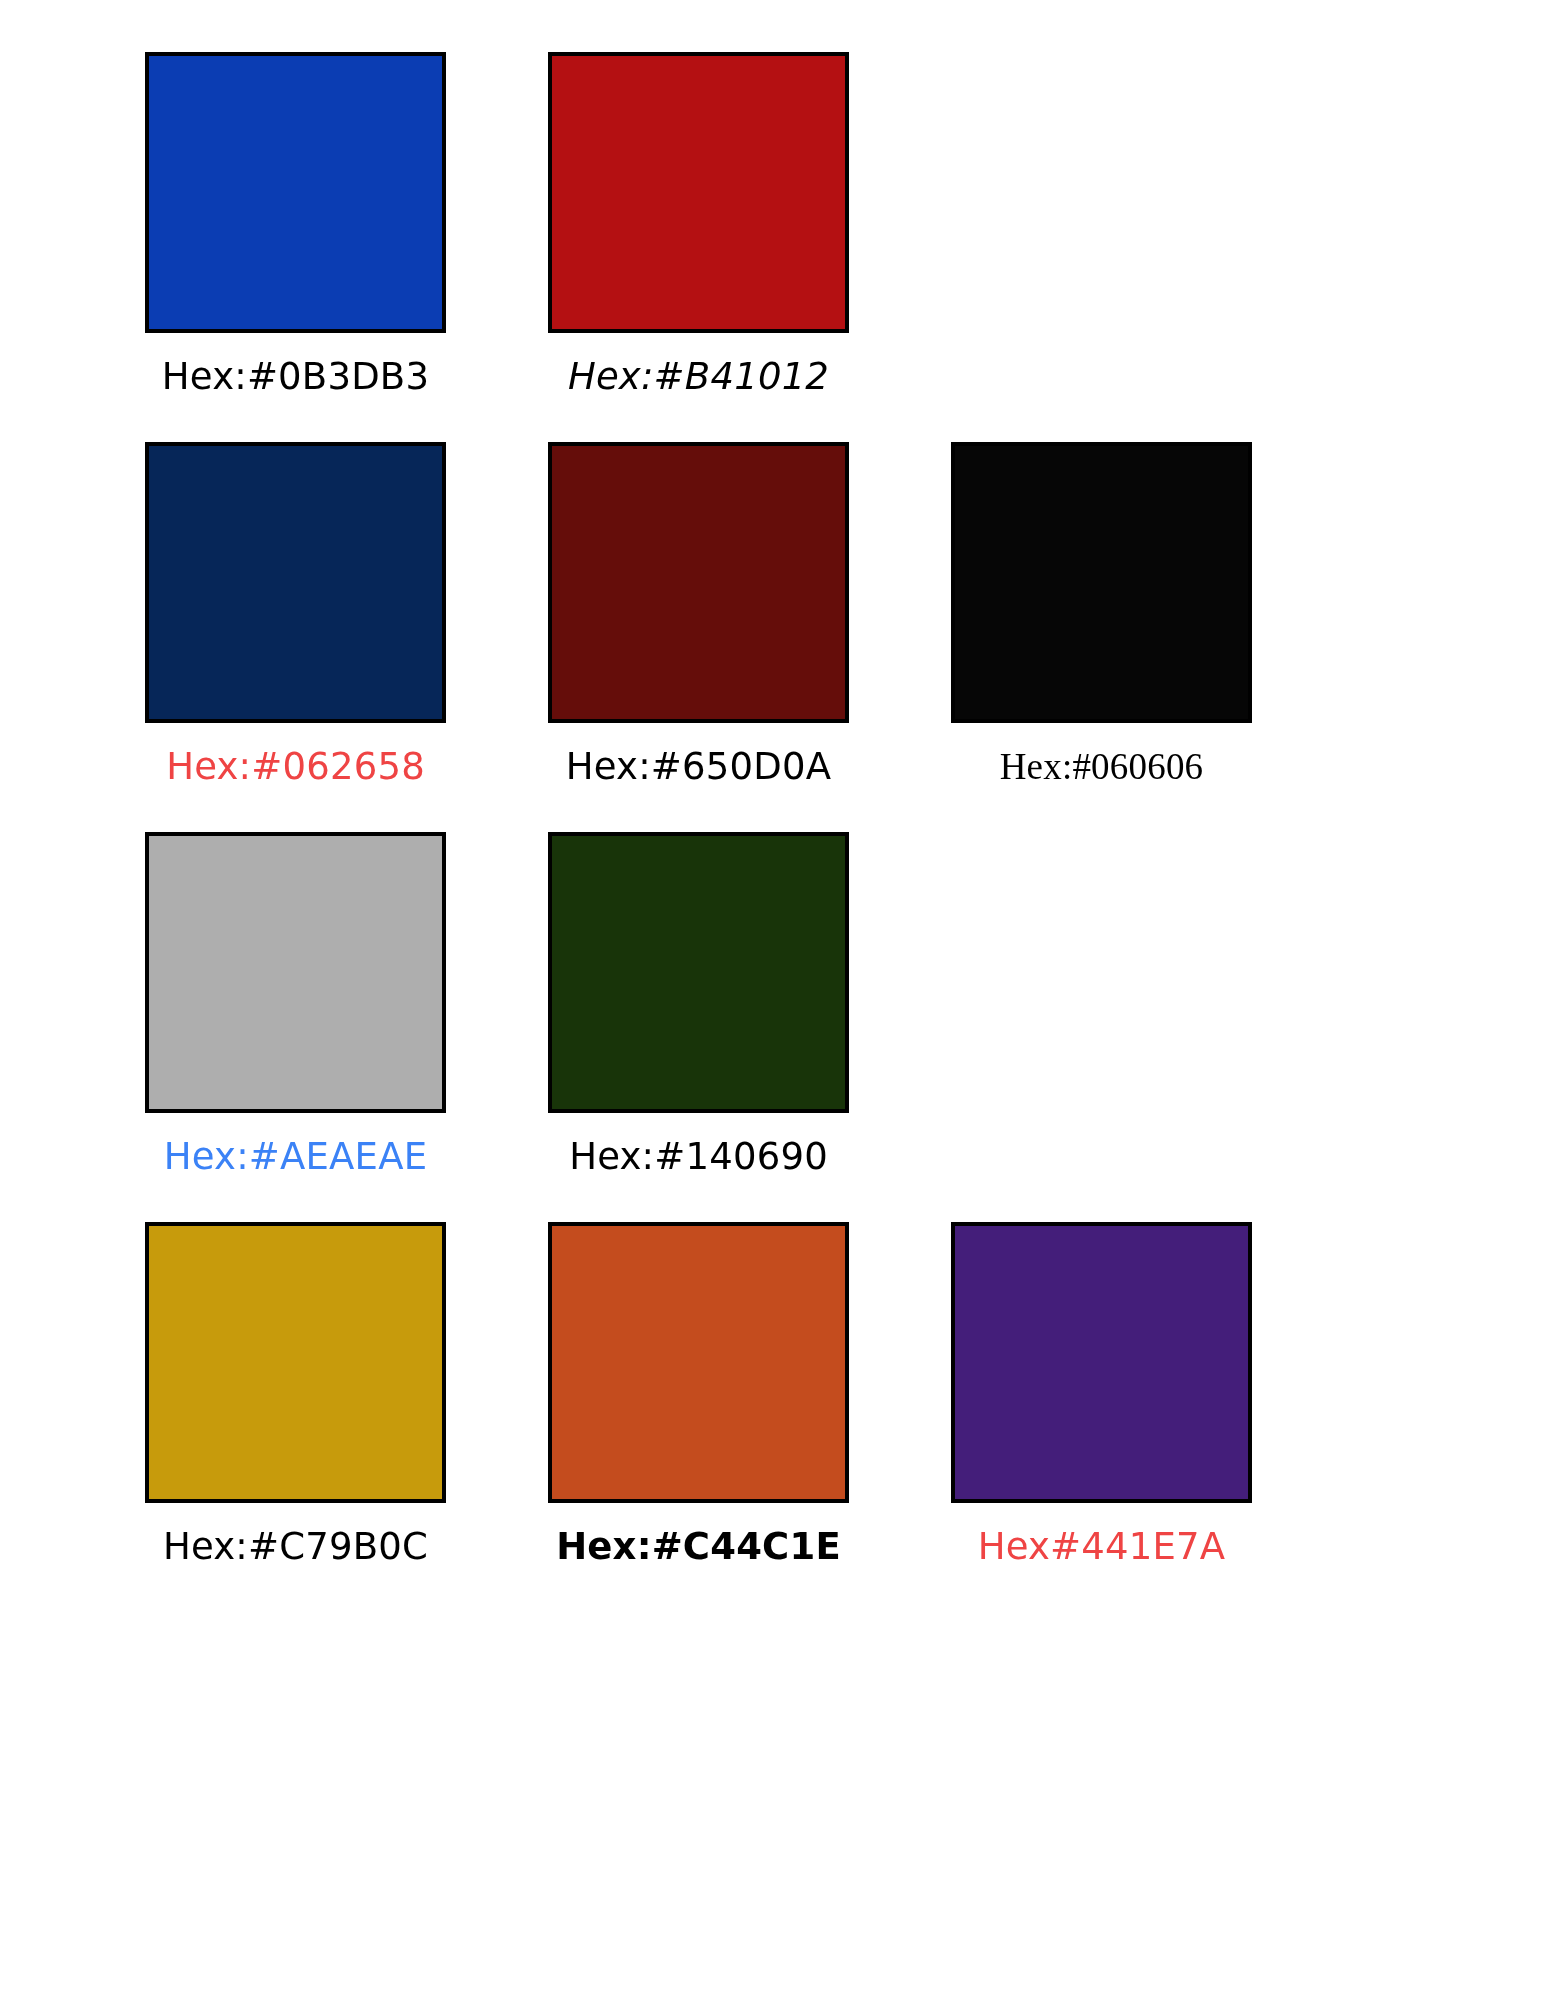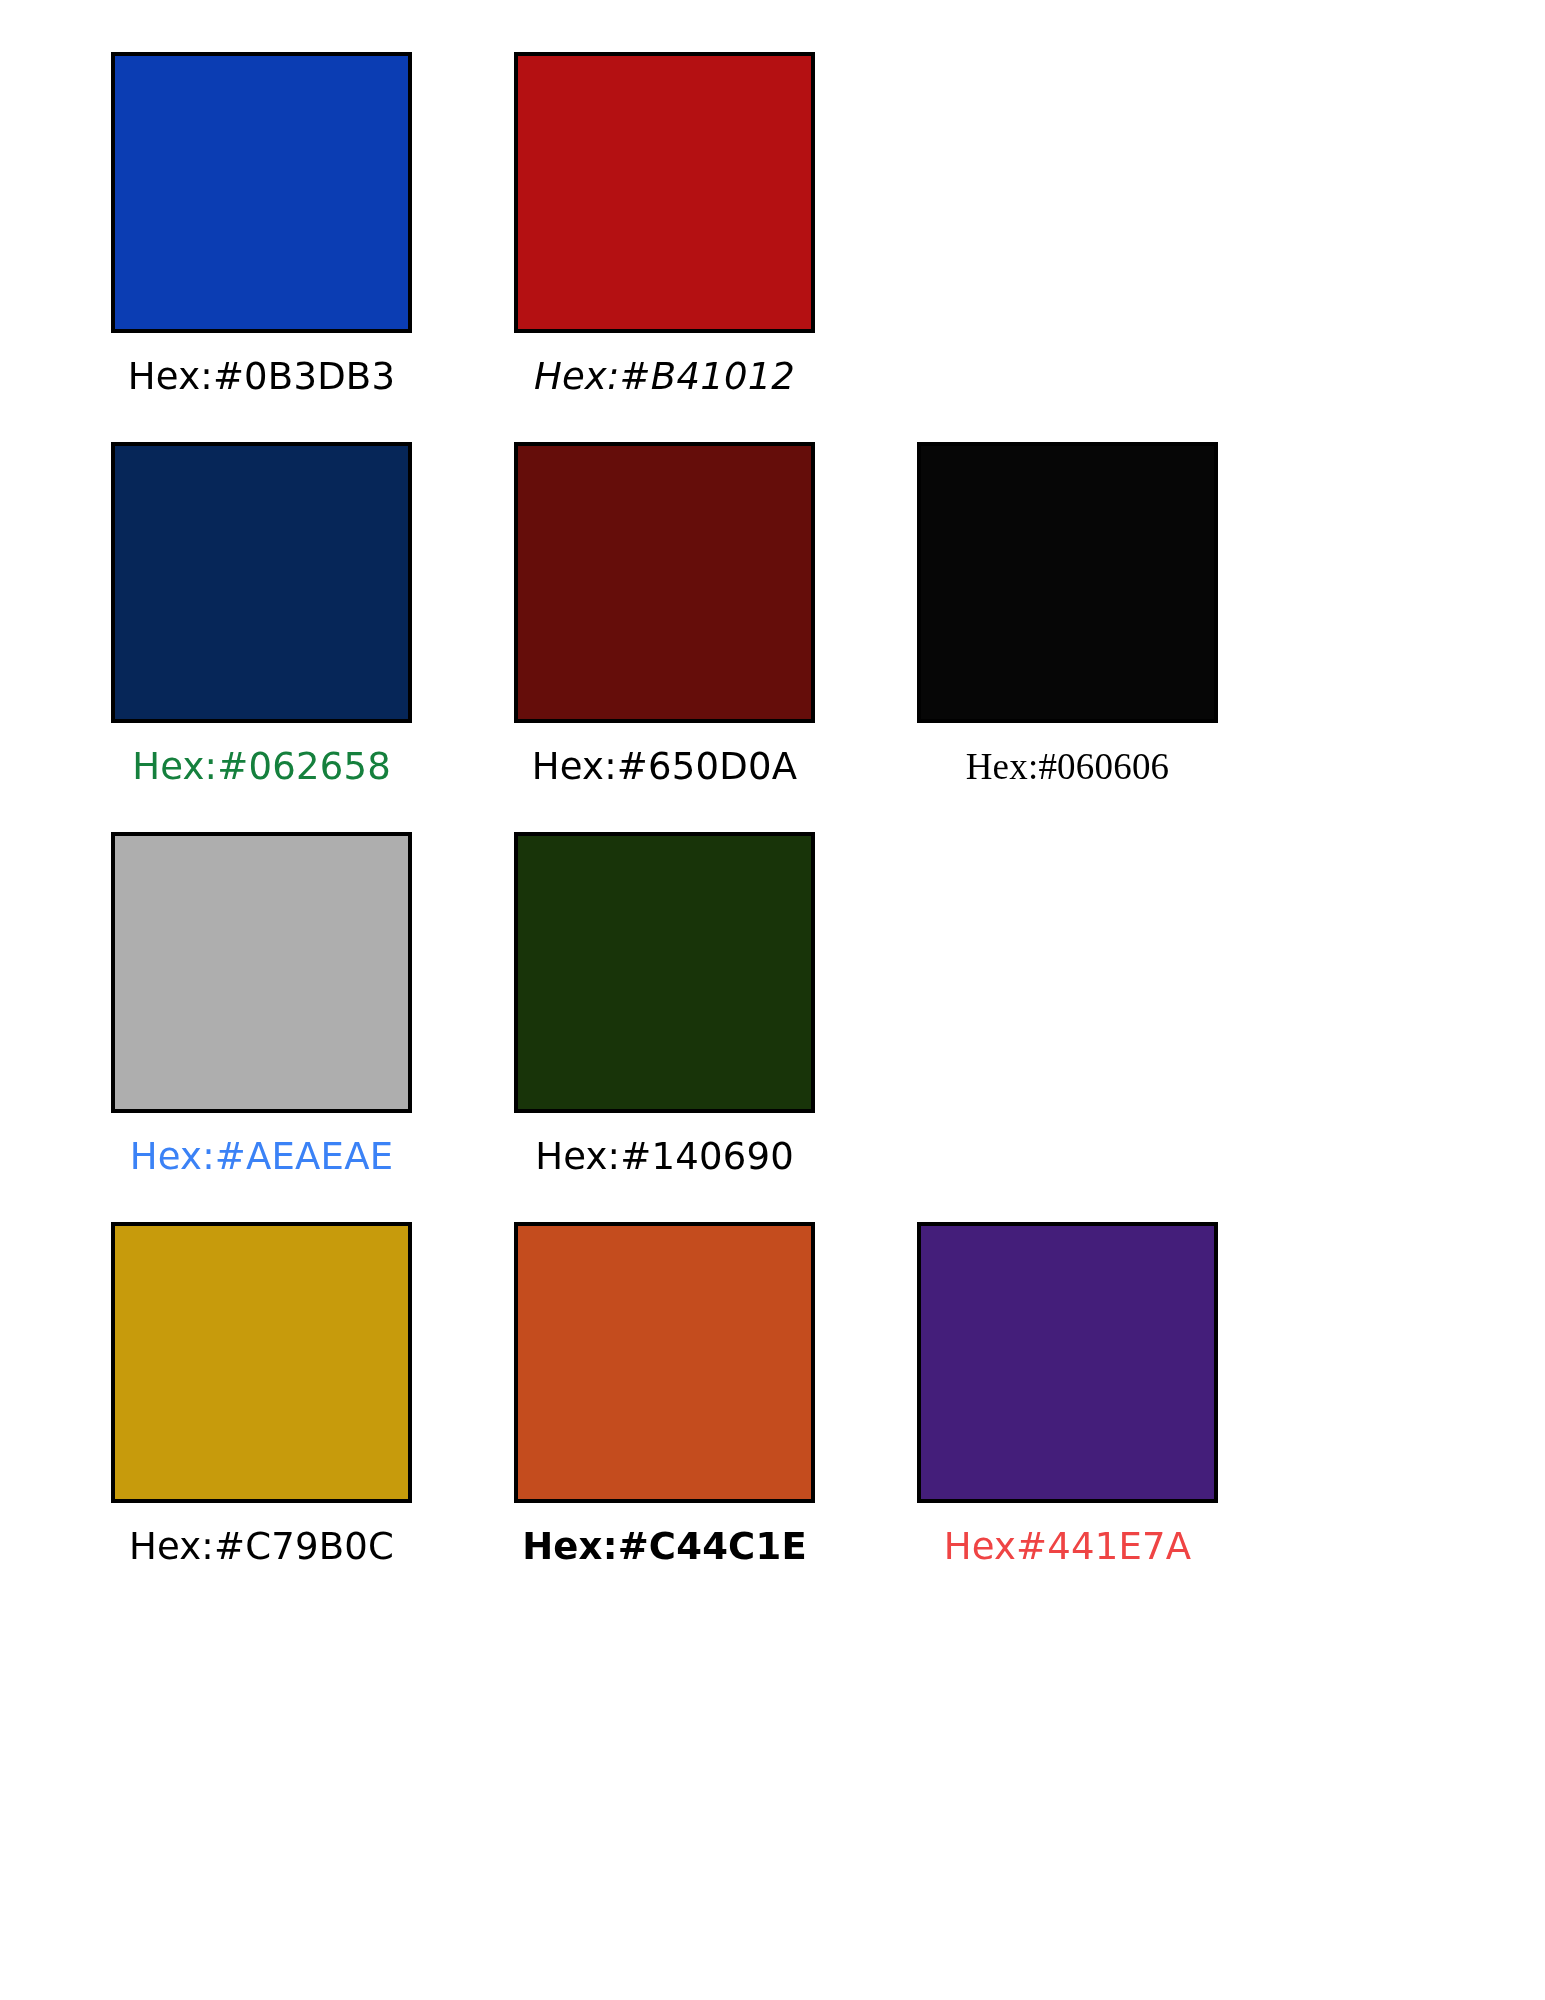--- a/index.html
+++ b/index.html
@@ -13,20 +13,21 @@
     font-family: "DejaVu Sans", "Liberation Sans", sans-serif;
     overflow: hidden;
   }
   .palette-sheet {
     width: 1329px;
     height: 2000px;
     box-sizing: border-box;
     padding: 52px 60px 0 60px;
     display: flex;
     flex-direction: column;
+    margin-left: 34px;
   }
   .swatch-row {
     display: flex;
     flex-direction: row;
     height: 390px;
     flex: 0 0 auto;
   }
   .swatch-cell {
     width: 403px;
     display: flex;
@@ -67,21 +68,21 @@
     </div>
     <div class="swatch-cell is-empty">
       
       
     </div>
   </div>
 
   <div class="swatch-row">
     <div class="swatch-cell">
       <div class="swatch-chip" style="background-color: rgb(6, 38, 88); border-color: rgb(0, 0, 0);"></div>
-      <div class="swatch-label" style="color: #15803d; text-align: right;">Hex:#062658</div>
+      <div class="swatch-label" style="color: #ef4444; text-align: right;">Hex:#062658</div>
     </div>
     <div class="swatch-cell">
       <div class="swatch-chip" style="background-color: rgb(101, 13, 10); border-color: rgb(0, 0, 0);"></div>
       <div class="swatch-label" style="color: rgb(0, 0, 0);">Hex:#650D0A</div>
     </div>
     <div class="swatch-cell">
       <div class="swatch-chip" style="background-color: rgb(6, 6, 6); border-color: rgb(0, 0, 0);"></div>
       <div class="swatch-label" style="color: rgb(0, 0, 0); font-family: Liberation Serif, serif;">Hex:#060606</div>
     </div>
   </div>

